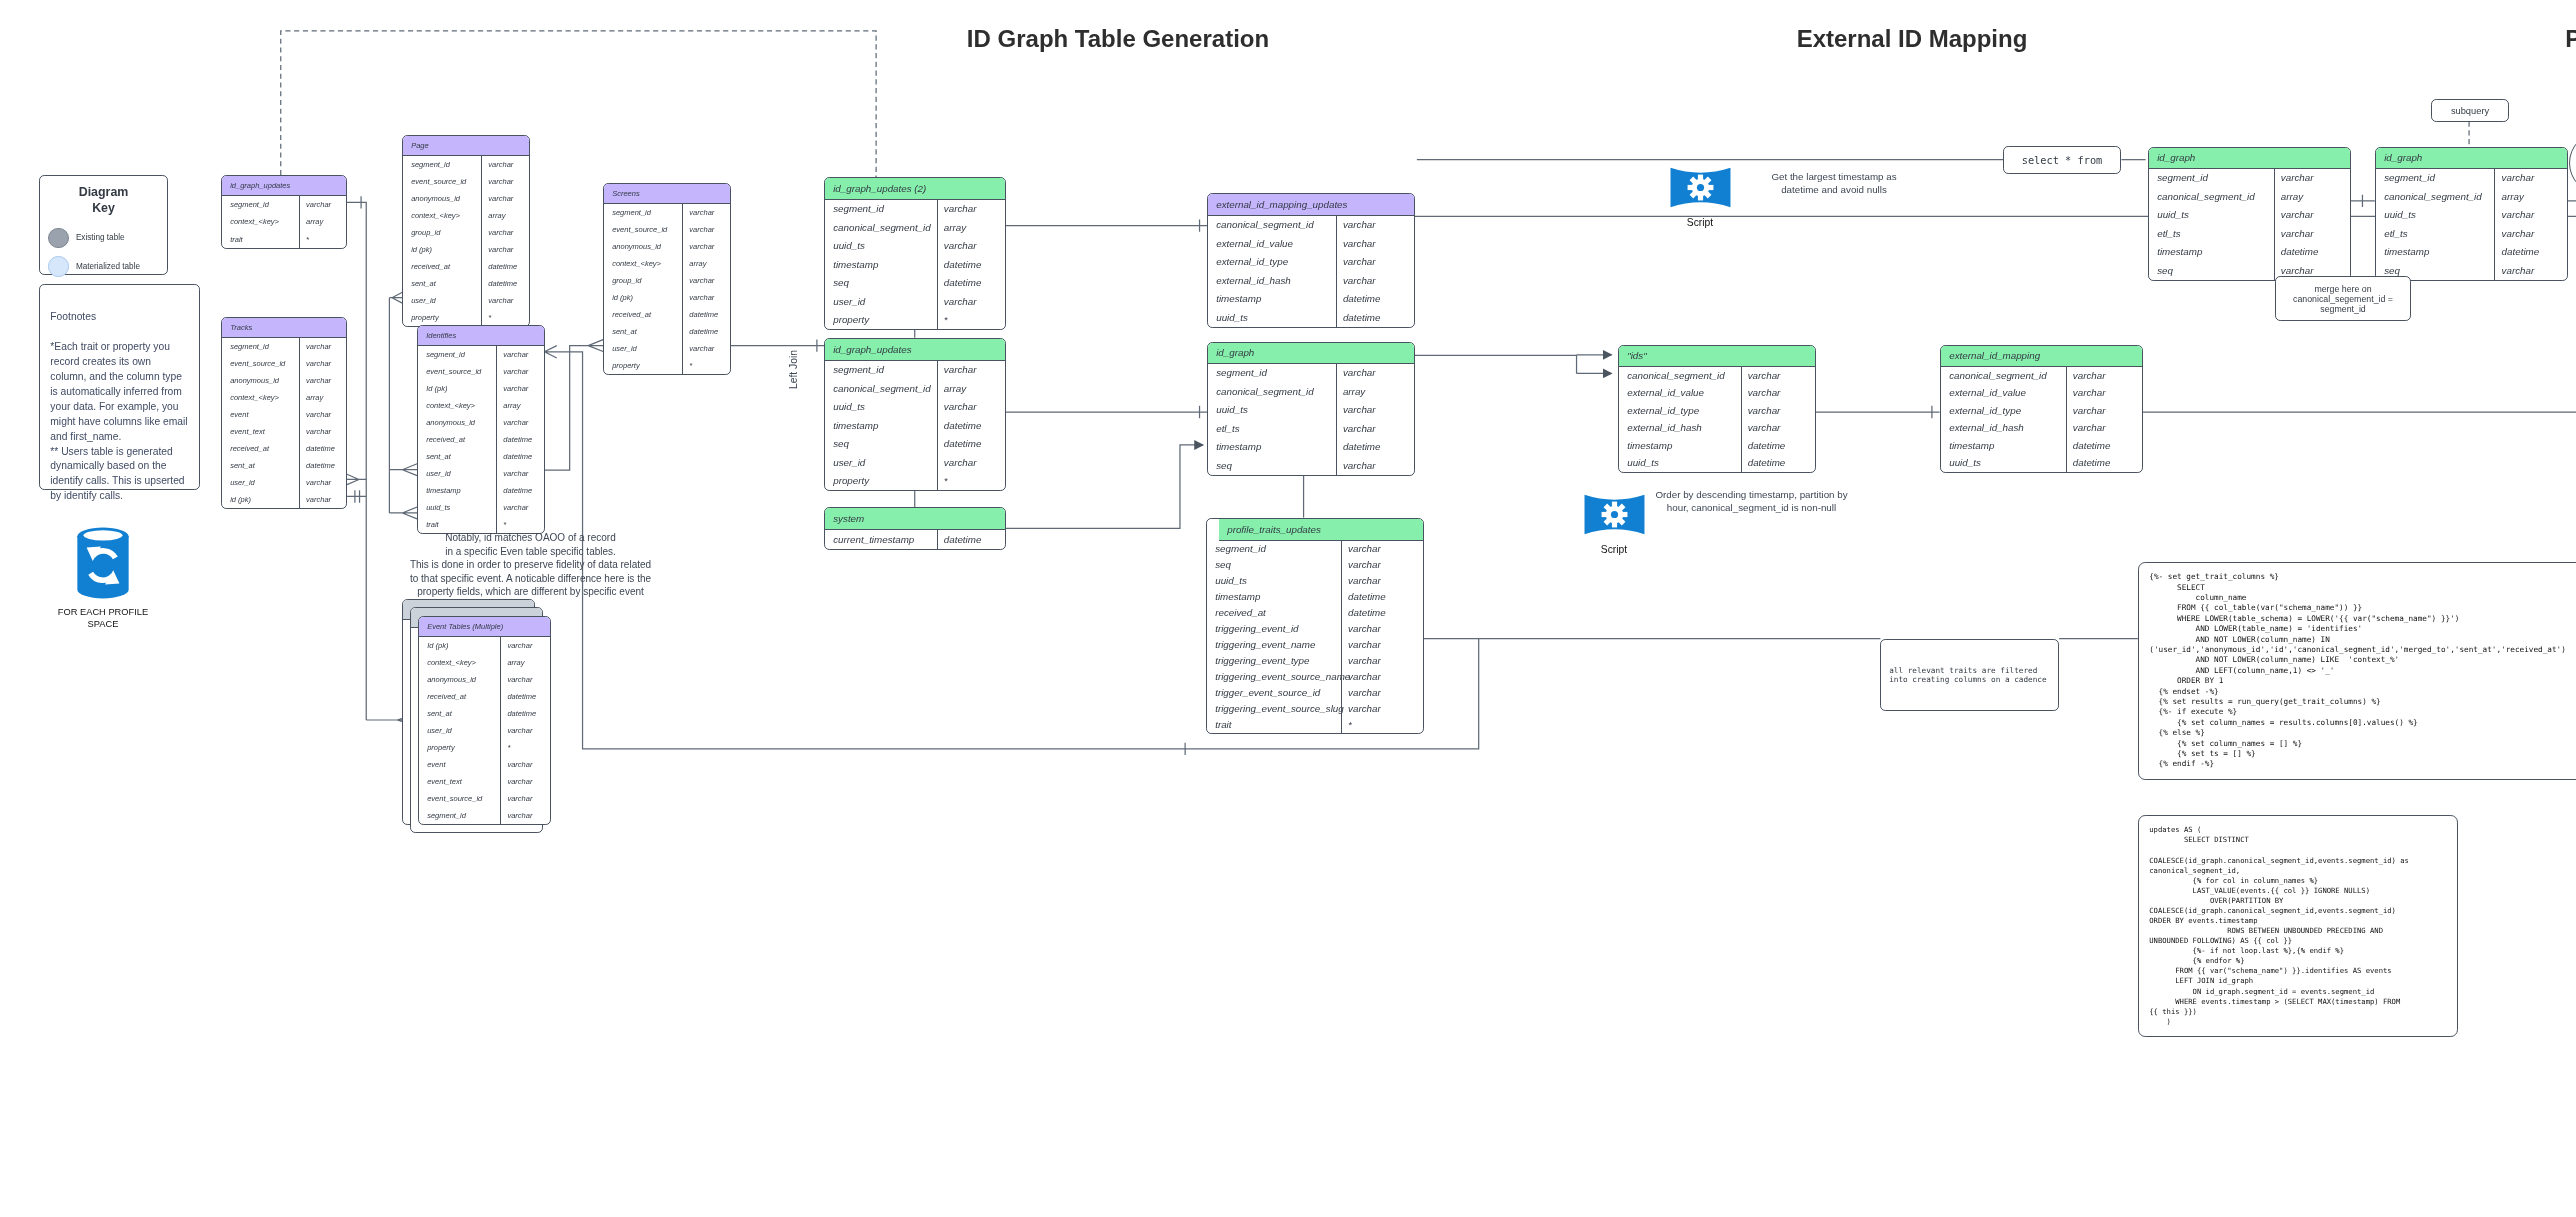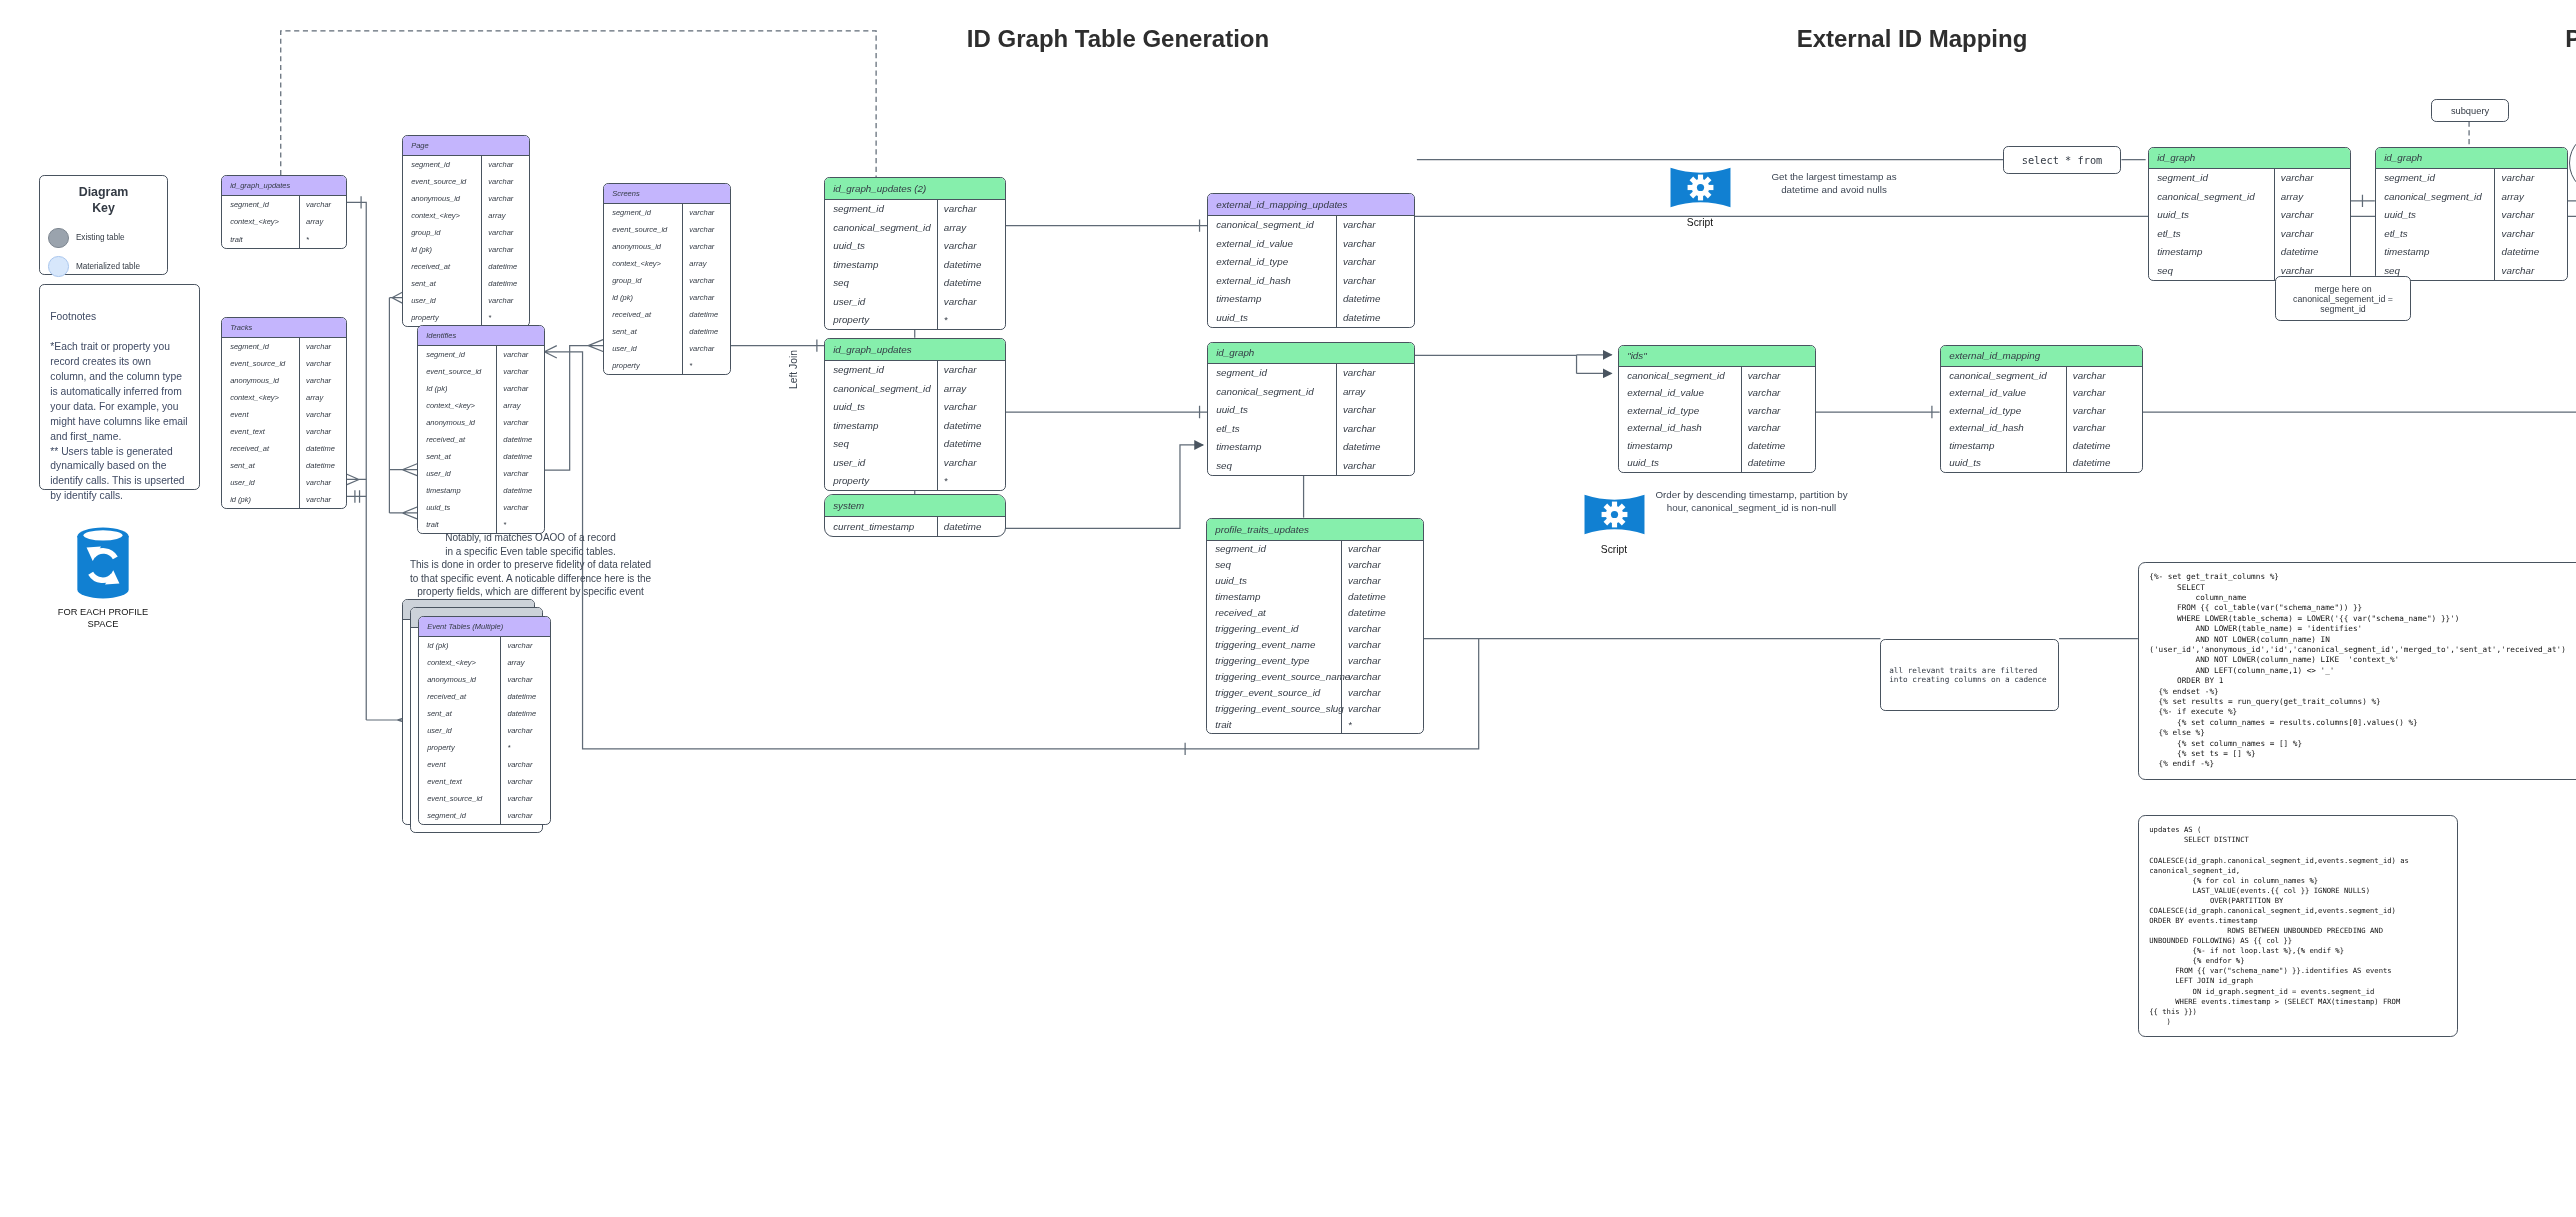--- a/index.html
+++ b/index.html
@@ -462,21 +462,21 @@
         </div>
         <div class="erow" style="min-height: 18.5px;">
           <div class="cname">user_id</div>
           <div class="ctype">varchar</div>
         </div>
         <div class="erow" style="min-height: 18.5px;">
           <div class="cname">property</div>
           <div class="ctype">*</div>
         </div>
       </div>
-      <div class="entity mat wide" style="left: 824px; top: 494px; width: 180px; border-radius: 9px;">
+      <div class="entity mat wide" style="left: 824px; top: 507px; width: 180px;">
         <div class="ehead" style="min-height: 16.5px;">
           <div class="etitle">system</div>
         </div>
         <div class="erow" style="min-height: 19.6px;">
           <div class="cname">current_timestamp</div>
           <div class="ctype">datetime</div>
         </div>
       </div>
       <div class="entity ex wide" style="left: 1207px; top: 193px; width: 206px;">
         <div class="ehead" style="min-height: 16.5px;">
@@ -530,21 +530,21 @@
         <div class="erow" style="min-height: 18.5px;">
           <div class="cname">timestamp</div>
           <div class="ctype">datetime</div>
         </div>
         <div class="erow" style="min-height: 18.5px;">
           <div class="cname">seq</div>
           <div class="ctype">varchar</div>
         </div>
       </div>
       <div class="entity mat wide" style="left: 1206px; top: 518px; width: 216px;">
-        <div class="ehead" style="min-height: 16.5px;">
+        <div class="ehead" style="min-height: 16.5px; margin-left: 12px;">
           <div class="etitle">profile_traits_updates</div>
         </div>
         <div class="erow" style="min-height: 16px;">
           <div class="cname">segment_id</div>
           <div class="ctype">varchar</div>
         </div>
         <div class="erow" style="min-height: 16px;">
           <div class="cname">seq</div>
           <div class="ctype">varchar</div>
         </div>

